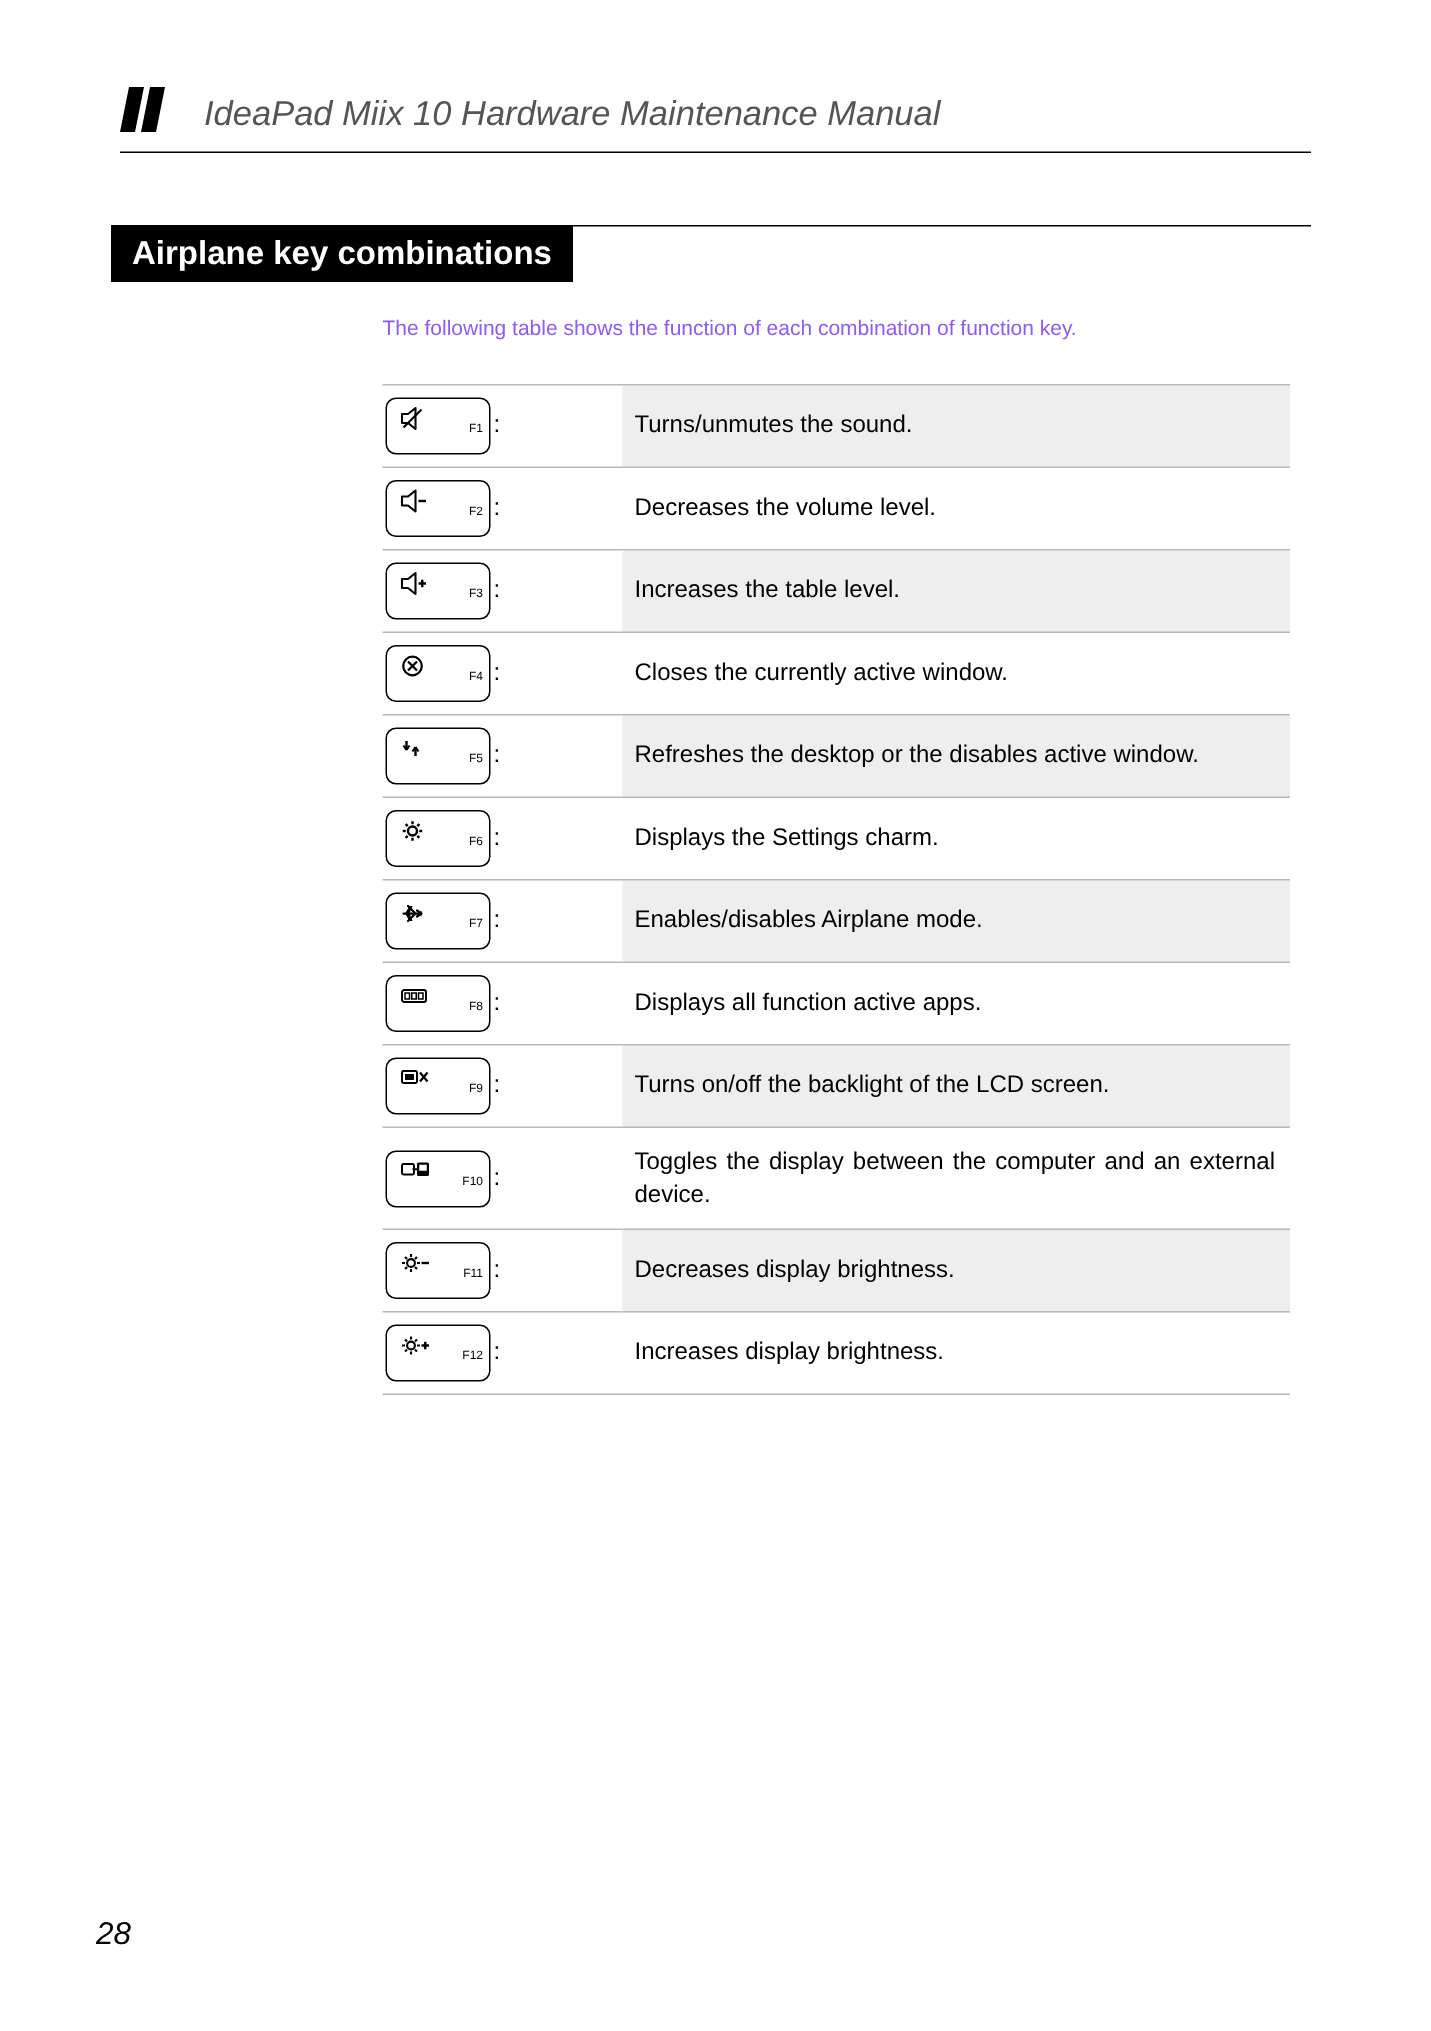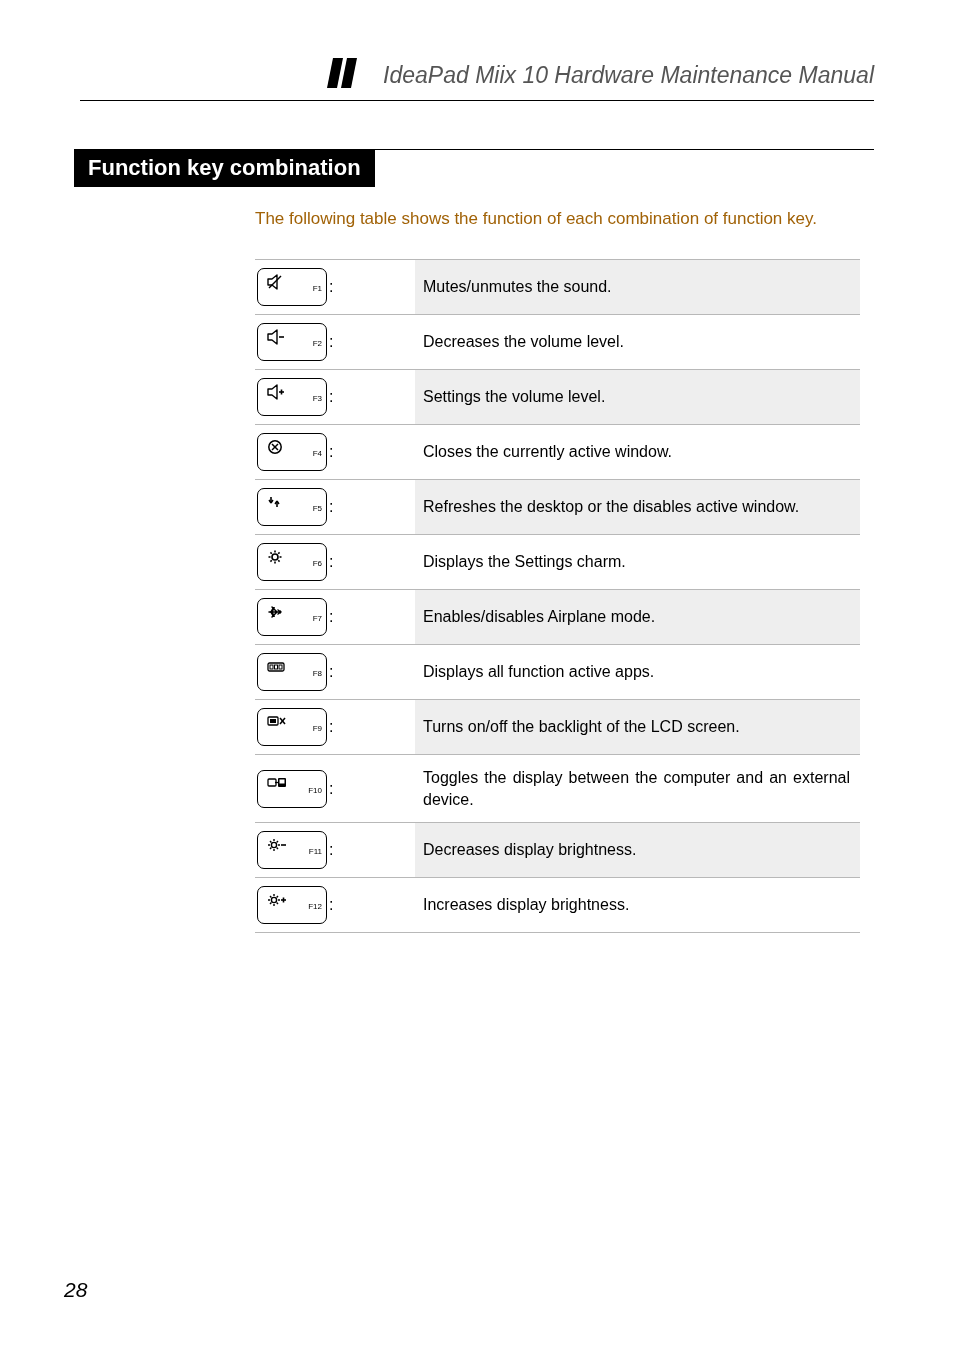--- a/index.html
+++ b/index.html
@@ -13,21 +13,20 @@
     position: relative;
   }
   .page {
     padding: 58px 80px 0 80px;
   }
   .header-row {
     display: flex;
     align-items: center;
     gap: 12px;
     margin-bottom: 8px;
-    justify-content: flex-end;
   }
   .slashes-icon { flex-shrink: 0; }
   .doc-title {
     font-style: italic;
     font-size: 23px;
     color: #555555;
     font-weight: normal;
   }
   .header-rule {
     border: none;
@@ -47,22 +46,22 @@
   .heading-wrap {
     border-top: 1px solid #000;
     margin-top: 48px;
   }
   .heading-wrap .section-heading { margin-top: -1px; }
   .content-block {
     margin-left: 175px;
     margin-top: 22px;
   }
   .intro-text {
-    font-size: 17px;
-    color: #a16207;
+    font-size: 14px;
+    color: #8b5cf6;
     margin-bottom: 30px;
   }
   .table-caption {
     font-style: italic;
     font-size: 17px;
     margin-bottom: 6px;
   }
   .fk-table {
     width: 605px;
     border-collapse: collapse;
@@ -226,55 +225,55 @@
       <svg class="slashes-icon" width="44" height="30" viewBox="0 0 44 30">
         <polygon points="6,0 16,0 10,30 0,30" fill="#000"></polygon>
         <polygon points="20,0 30,0 24,30 14,30" fill="#000"></polygon>
       </svg>
     </span>
     <span class="doc-title">IdeaPad Miix 10 Hardware Maintenance Manual</span>
   </div>
   <hr class="header-rule">
 
   <div class="heading-wrap">
-    <div class="section-heading">Function key combination</div>
+    <div class="section-heading">Airplane key combinations</div>
   </div>
 
   <div class="content-block">
     <div class="intro-text">The following table shows the function of each combination of function key.</div>
 
     <table class="fk-table">
       <colgroup>
           <col style="width:160px">
           <col>
         </colgroup>
       <tbody id="fk-tbody">
           <tr class="shaded">
             <td class="keycell"><span class="keycap"><span class="key-icon">
                   <svg width="26" height="16" viewBox="0 0 20 16">
                     <use href="#ico-mute"></use>
                   </svg>
                 </span><span class="key-fn">F1</span></span><span class="colon"> :</span></td>
-            <td class="desc">Mutes/unmutes the sound.</td>
+            <td class="desc">Turns/unmutes the sound.</td>
           </tr>
           <tr>
             <td class="keycell"><span class="keycap"><span class="key-icon">
                   <svg width="26" height="16" viewBox="0 0 20 16">
                     <use href="#ico-voldown"></use>
                   </svg>
                 </span><span class="key-fn">F2</span></span><span class="colon">:</span></td>
             <td class="desc">Decreases the volume level.</td>
           </tr>
           <tr class="shaded">
             <td class="keycell"><span class="keycap"><span class="key-icon">
                   <svg width="26" height="16" viewBox="0 0 20 16">
                     <use href="#ico-volup"></use>
                   </svg>
                 </span><span class="key-fn">F3</span></span><span class="colon">:</span></td>
-            <td class="desc">Settings the volume level.</td>
+            <td class="desc">Increases the table level.</td>
           </tr>
           <tr>
             <td class="keycell"><span class="keycap"><span class="key-icon">
                   <svg width="26" height="16" viewBox="0 0 20 16">
                     <use href="#ico-close"></use>
                   </svg>
                 </span><span class="key-fn">F4</span></span><span class="colon">:</span></td>
             <td class="desc">Closes the currently active window.</td>
           </tr>
           <tr class="shaded">

